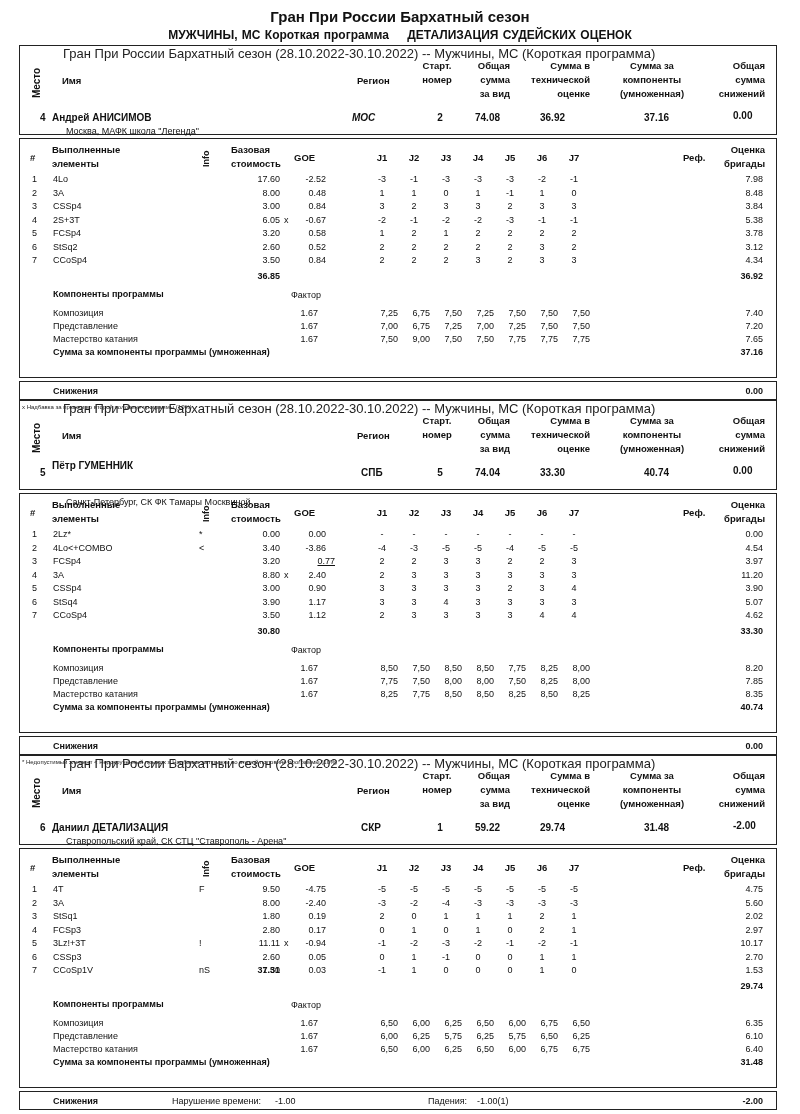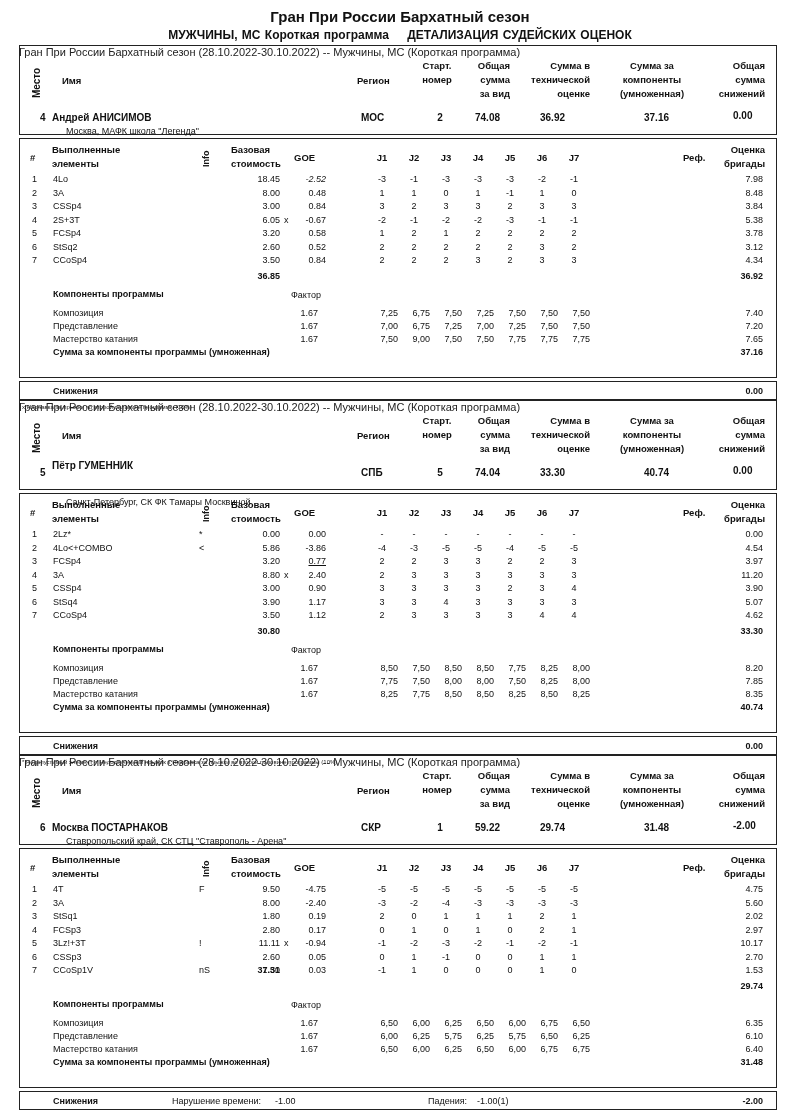--- a/index.html
+++ b/index.html
@@ -2,21 +2,21 @@
 <html><head>
 <meta charset="utf-8">
 <style>
   * { box-sizing: border-box; margin: 0; padding: 0; }
   body { width: 800px; height: 1114px; background: #fff; font-family: "Liberation Sans", sans-serif; color: #111; position: relative; overflow: hidden; }
   .title1 { position: absolute; top: 8px; left: 0; width: 800px; text-align: center; font-size: 15px; font-weight: bold; }
   .title2 { position: absolute; top: 28px; left: 0; width: 800px; text-align: center; font-size: 12px; font-weight: bold; word-spacing: 1px; }
   .title2 span + span { margin-left: 14px; }
   .box { position: absolute; left: 19px; width: 758px; border: 1.5px solid #222; }
   .abs { position: absolute; white-space: nowrap; }
-  .tiny { font-size: 11px; color: #222; }
+  .tiny { font-size: 13px; color: #222; padding-left: 44px; }
   .hdr { font-size: 9.5px; font-weight: bold; line-height: 14px; }
   .r { text-align: right; }
   .c { text-align: center; }
   .b { font-weight: bold; }
   .vert { position: absolute; transform: rotate(-90deg); transform-origin: left top; font-size: 10px; font-weight: bold; }
   .f9 { font-size: 9px; }
   .f10 { font-size: 10px; }
   .row { position: absolute; left: 0; width: 758px; height: 13px; font-size: 9px; }
   .row > span { position: absolute; top: 0; white-space: nowrap; }
   .note { position: absolute; left: 22px; font-size: 6px; color: #222; white-space: nowrap; }
@@ -56,21 +56,21 @@
         <div>(умноженная)</div>
       </div>
     <div class="abs hdr r" style="left:690px;top:13px;width:55px;">
       <div>Общая</div>
         <div>сумма</div>
         <div>снижений</div>
       </div>
     <span class="abs b f10" style="left:20px;top:66px;">4</span>
     <span class="abs b f10" style="left:32px;top:66px;">Андрей АНИСИМОВ</span>
     <span class="abs f9" style="left:46px;top:80px;">Москва, МАФК школа "Легенда"</span>
-    <span class="abs b f10" style="left:341px;top:66px;">МОС</span>
+    <span class="abs b f10" style="left:332px;top:66px;font-style:italic;">МОС</span>
     <span class="abs b f10 c" style="left:410px;top:66px;width:20px;">2</span>
     <span class="abs b f10" style="left:455px;top:66px;">74.08</span>
     <span class="abs b f10" style="left:520px;top:66px;">36.92</span>
     <span class="abs b f10" style="left:624px;top:66px;">37.16</span>
     <span class="abs b f10" style="left:713px;top:64px;">0.00</span>
   </div>
     <div class="box" style="top:138px;height:240px;">
     <span class="abs hdr" style="left:10px;top:12px;">#</span>
     <div class="abs hdr" style="left:32px;top:4px;">
       <div>Выполненные</div>
@@ -91,23 +91,23 @@
       <span class="abs hdr c" style="left:542px;top:12px;width:24px;">J7</span>
       <span class="abs hdr" style="left:663px;top:12px;">Реф.</span>
     <div class="abs hdr r" style="left:690px;top:4px;width:55px;">
       <div>Оценка</div>
         <div>бригады</div>
       </div>
       <div class="row" style="top:35px;">
       <span style="left:12px;">1</span>
       <span style="left:33px;">4Lo</span>
       <span style="left:179px;"></span>
-      <span class="r" style="left:210px;width:50px;">18.45</span>
-      <span style="left:264px;"></span>
-      <span class="r" style="left:268px;width:38px;font-style:italic;">-2.52</span>
+      <span class="r" style="left:210px;width:50px;">17.60</span>
+      <span style="left:264px;"></span>
+      <span class="r" style="left:268px;width:38px;">-2.52</span>
         <span class="c" style="left:352px;width:20px;">-3</span>
         <span class="c" style="left:384px;width:20px;">-1</span>
         <span class="c" style="left:416px;width:20px;">-3</span>
         <span class="c" style="left:448px;width:20px;">-3</span>
         <span class="c" style="left:480px;width:20px;">-3</span>
         <span class="c" style="left:512px;width:20px;">-2</span>
         <span class="c" style="left:544px;width:20px;">-1</span>
         <span class="r" style="left:690px;width:53px;">7.98</span>
     </div>
       <div class="row" style="top:48.5px;">
@@ -330,39 +330,39 @@
         <span class="c" style="left:448px;width:20px;">-</span>
         <span class="c" style="left:480px;width:20px;">-</span>
         <span class="c" style="left:512px;width:20px;">-</span>
         <span class="c" style="left:544px;width:20px;">-</span>
         <span class="r" style="left:690px;width:53px;">0.00</span>
     </div>
       <div class="row" style="top:48.5px;">
       <span style="left:12px;">2</span>
       <span style="left:33px;">4Lo&lt;+COMBO</span>
       <span style="left:179px;">&lt;</span>
-      <span class="r" style="left:210px;width:50px;">5.86</span>
+      <span class="r" style="left:210px;width:50px;">3.40</span>
       <span style="left:264px;"></span>
       <span class="r" style="left:268px;width:38px;">-3.86</span>
         <span class="c" style="left:352px;width:20px;">-4</span>
         <span class="c" style="left:384px;width:20px;">-3</span>
         <span class="c" style="left:416px;width:20px;">-5</span>
         <span class="c" style="left:448px;width:20px;">-5</span>
         <span class="c" style="left:480px;width:20px;">-4</span>
         <span class="c" style="left:512px;width:20px;">-5</span>
         <span class="c" style="left:544px;width:20px;">-5</span>
         <span class="r" style="left:690px;width:53px;">4.54</span>
     </div>
       <div class="row" style="top:62px;">
       <span style="left:12px;">3</span>
       <span style="left:33px;">FCSp4</span>
       <span style="left:179px;"></span>
       <span class="r" style="left:210px;width:50px;">3.20</span>
       <span style="left:264px;"></span>
-      <span class="r" style="left:268px;width:38px;text-decoration:underline;">0.77</span>
+      <span class="r" style="left:277px;width:38px;text-decoration:underline;">0.77</span>
         <span class="c" style="left:352px;width:20px;">2</span>
         <span class="c" style="left:384px;width:20px;">2</span>
         <span class="c" style="left:416px;width:20px;">3</span>
         <span class="c" style="left:448px;width:20px;">3</span>
         <span class="c" style="left:480px;width:20px;">2</span>
         <span class="c" style="left:512px;width:20px;">2</span>
         <span class="c" style="left:544px;width:20px;">3</span>
         <span class="r" style="left:690px;width:53px;">3.97</span>
     </div>
       <div class="row" style="top:75.5px;">
@@ -500,21 +500,21 @@
       <div>Сумма за</div>
         <div>компоненты</div>
         <div>(умноженная)</div>
       </div>
     <div class="abs hdr r" style="left:690px;top:13px;width:55px;">
       <div>Общая</div>
         <div>сумма</div>
         <div>снижений</div>
       </div>
     <span class="abs b f10" style="left:20px;top:66px;">6</span>
-    <span class="abs b f10" style="left:32px;top:66px;">Москва ПОСТАРНАКОВ</span>
+    <span class="abs b f10" style="left:32px;top:66px;">Даниил ДЕТАЛИЗАЦИЯ</span>
     <span class="abs f9" style="left:46px;top:80px;">Ставропольский край, СК СТЦ "Ставрополь - Арена"</span>
     <span class="abs b f10" style="left:341px;top:66px;">СКР</span>
     <span class="abs b f10 c" style="left:410px;top:66px;width:20px;">1</span>
     <span class="abs b f10" style="left:455px;top:66px;">59.22</span>
     <span class="abs b f10" style="left:520px;top:66px;">29.74</span>
     <span class="abs b f10" style="left:624px;top:66px;">31.48</span>
     <span class="abs b f10" style="left:713px;top:64px;">-2.00</span>
   </div>
     <div class="box" style="top:848px;height:240px;">
     <span class="abs hdr" style="left:10px;top:12px;">#</span>

